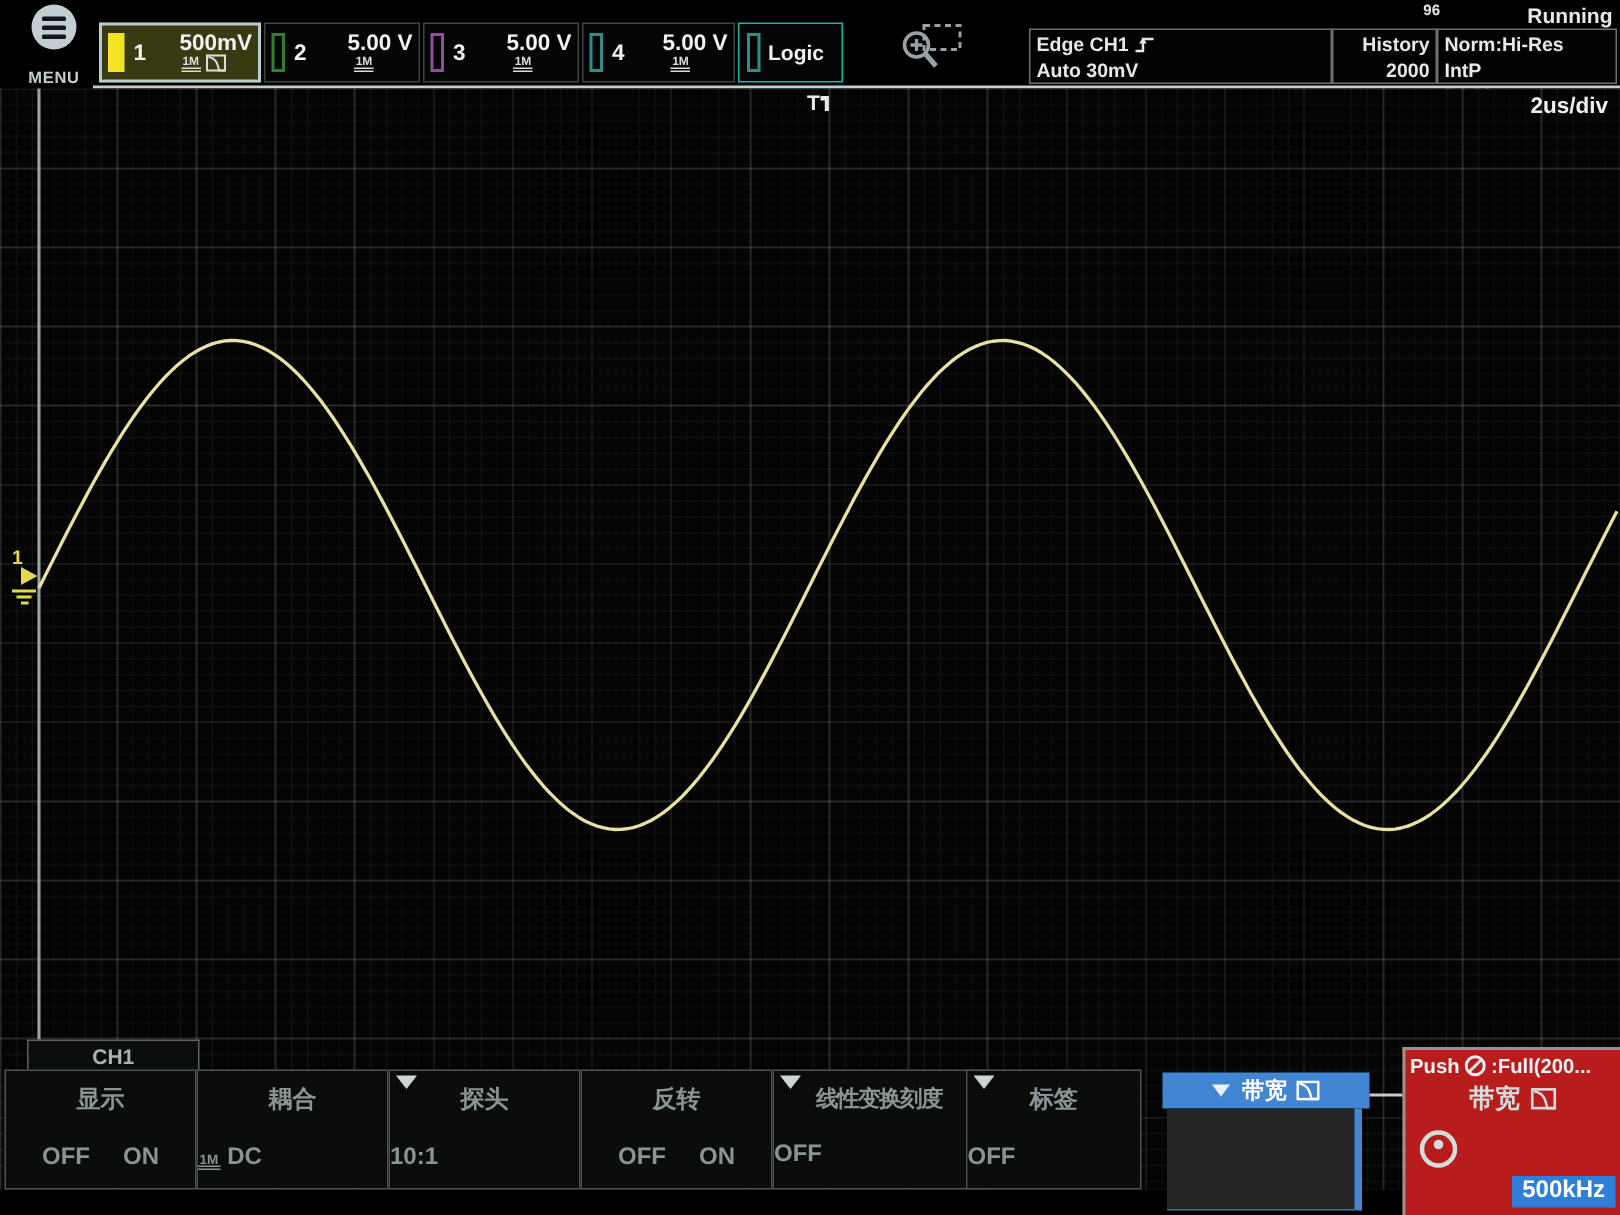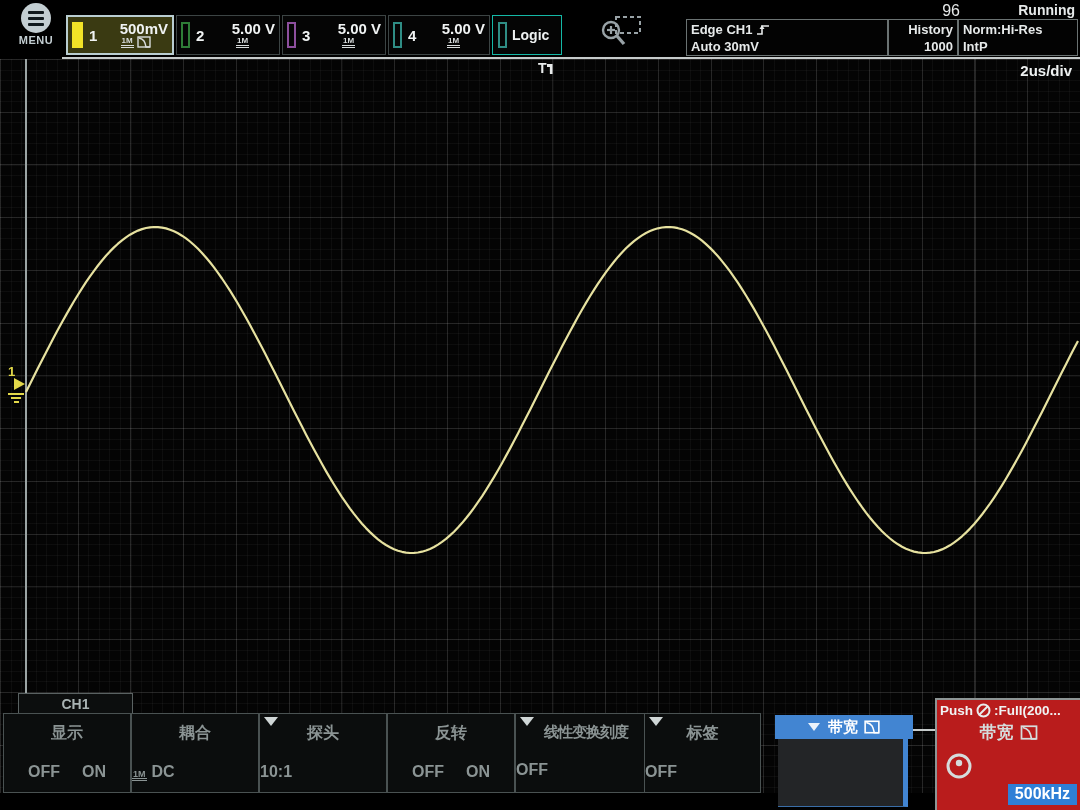--- a/index.html
+++ b/index.html
@@ -7,21 +7,21 @@
     font-family:"Liberation Sans", sans-serif; color:#e6e9e9; }
   .abs { position:absolute; }
   #screen { position:relative; width:1080px; height:810px; background:#000; }
 
   
   #topbar { left:0; top:0; width:1080px; height:57px; background:#000; }
   #menu-btn { left:8px; top:3px; width:56px; height:52px; text-align:center; cursor:pointer; }
   #menu-circle { margin:0 auto; width:30px; height:30px; border-radius:50%; background:#c3ced2;
     display:flex; flex-direction:column; justify-content:center; align-items:center; gap:3px; }
   #menu-circle i { display:block; width:16px; height:3px; background:#10191d; border-radius:1px; }
-  #menu-label { font-size:11px; font-weight:bold; color:#c3ced2; letter-spacing:.5px; margin-top:1px; }
+  #menu-label { font-size:11px; font-weight:bold; color:#c3ced2; letter-spacing:.5px; margin-top:13px; }
 
   .chbox { top:15px; height:40px; background:#050505; border:1px solid #3c4444;
     display:flex; align-items:center; padding:2px 4px; gap:4px; }
   .chbox.selected { background:#3a3a12; border:2px solid #b9cdd1; }
   .ch-bar { width:9px; height:26px; border:2px solid #888; background:transparent; flex:none; }
   .ch-bar.filled { border:none; width:11px; }
   .ch-num { font-size:15px; font-weight:bold; color:#f0f3f3; padding:0 2px; }
   .ch-col { display:flex; flex-direction:column; align-items:center; flex:1; line-height:13px; }
   .ch-val { font-size:15px; font-weight:bold; color:#f0f3f3; white-space:nowrap; align-self:flex-end; }
   .icon-row { display:flex; gap:3px; align-items:flex-end; height:13px; }
@@ -33,21 +33,21 @@
   #ch2 { left:176px; width:104px; }
   #ch3 { left:282px; width:104px; }
   #ch4 { left:388px; width:102px; }
   #logicbox { left:492px; top:15px; width:70px; height:40px; background:#050505; border:1px solid #14b8a6;
     display:flex; align-items:center; gap:5px; padding:2px 5px; }
   #logic-label { font-size:14px; font-weight:bold; color:#eef1f1; }
 
   #zoom-icon { left:598px; top:15px; }
 
   #datetime  { left:690px; top:2px; width:235px; font-size:14px; font-weight:bold; }
-  #acq-count { left:920px; top:2px; width:40px; font-size:16px; font-weight:normal; text-align:right; }
+  #acq-count { left:920px; top:2px; width:40px; font-size:10px; font-weight:bold; text-align:right; }
   #run-status{ left:1000px; top:2px; width:75px; font-size:14px; font-weight:bold; text-align:right; }
 
   .infobox { top:19px; height:37px; border:1px solid #6a7272; background:#030303;
     font-size:13px; font-weight:bold; line-height:17px; padding:1px 4px; }
   #trigbox  { left:686px; width:202px; }
   #histbox  { left:888px; width:70px; text-align:right; }
   #modebox  { left:958px; width:120px; }
   #modebox .row2 { display:flex; justify-content:space-between;flex-direction:column; }
   .tl1 { display:flex; align-items:center; gap:4px; }
 
@@ -202,21 +202,21 @@
         <svg width="14" height="13" viewBox="0 0 14 13">
           <path d="M1 11 H6 V3 H13" fill="none" stroke="#e6e9e9" stroke-width="1.6"></path>
           <polygon points="3.5,6 8.5,6 6,2" fill="#e6e9e9"></polygon>
         </svg>
       </div>
       <div>Auto 30mV</div>
     </div>
 
     <div id="histbox" class="abs infobox">
       <div>History</div>
-      <div>1000</div>
+      <div>2000</div>
     </div>
 
     <div id="modebox" class="abs infobox">
       <div>Norm:Hi-Res</div>
       <div class="row2">
         <span>IntP</span>
         <span>5GS/s</span>
       </div>
     </div>
   </div>

